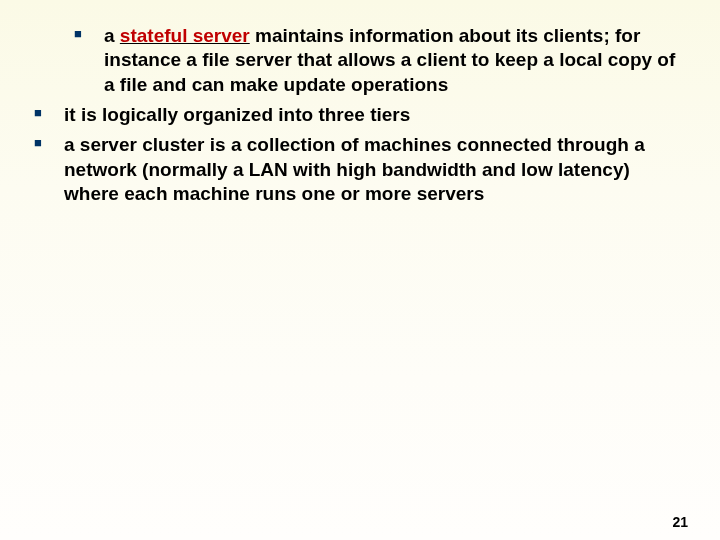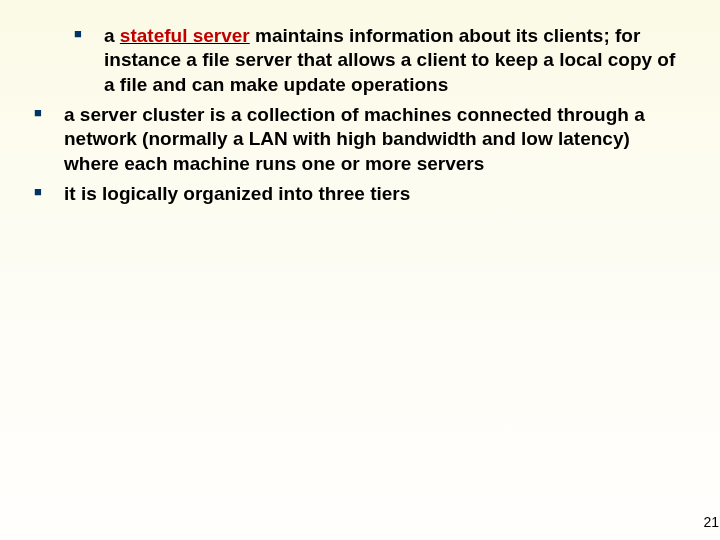--- a/index.html
+++ b/index.html
@@ -51,41 +51,41 @@
     text-decoration-color: #000;
   }
   .section-heading {
     font-weight: bold;
     font-size: 19px;
     margin: 28px 0 8px 0;
     color: #000;
   }
   .pagenum {
     position: absolute;
-    right: 1px;
+    right: 32px;
     bottom: 10px;
     font-size: 14px;
-    font-weight: normal;
+    font-weight: bold;
     color: #000;
   }
 </style>
 </head>
 <body>
 
 <div class="slide">
   <div class="content">
 
     <ul class="bullets indent">
       <li>
         <span>a </span><span class="highlight">stateful server</span><span> maintains information about its clients; for instance a file server that allows a client to keep a local copy of a file and can make update operations</span>
       </li>
     </ul>
 
 
     <ul class="bullets">
+      <li>it is logically organized into three tiers</li>
       <li>a server cluster is a collection of machines connected through a network (normally a LAN with high bandwidth and low latency) where each machine runs one or more servers</li>
-      <li>it is logically organized into three tiers</li>
     </ul>
 
   </div>
 
   <div class="pagenum">21</div>
 </div>
 
 </body></html>

